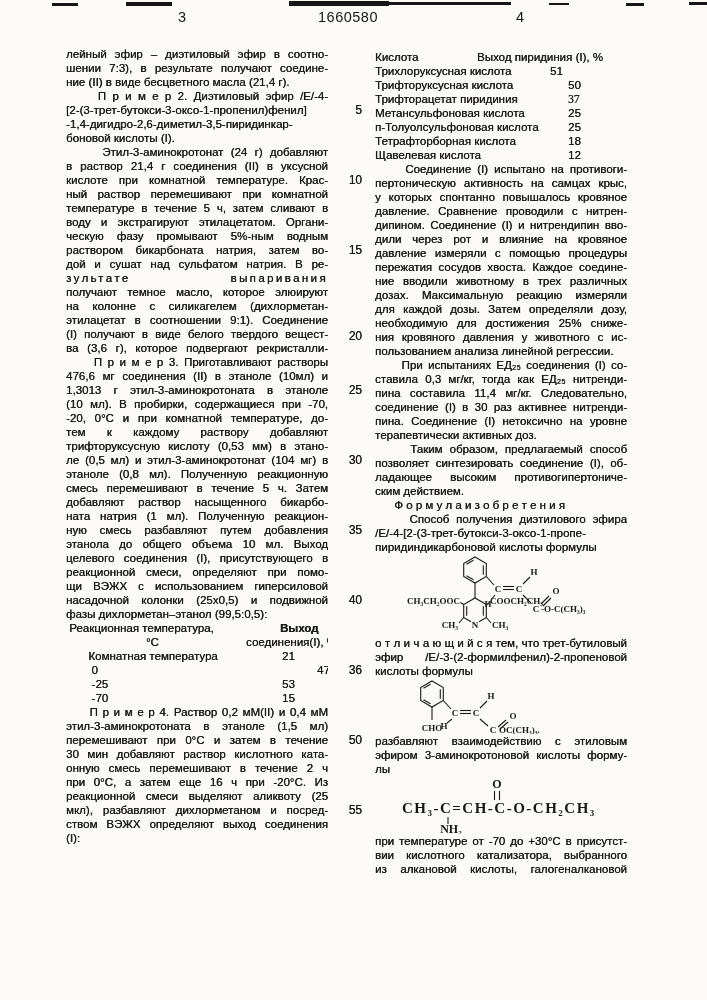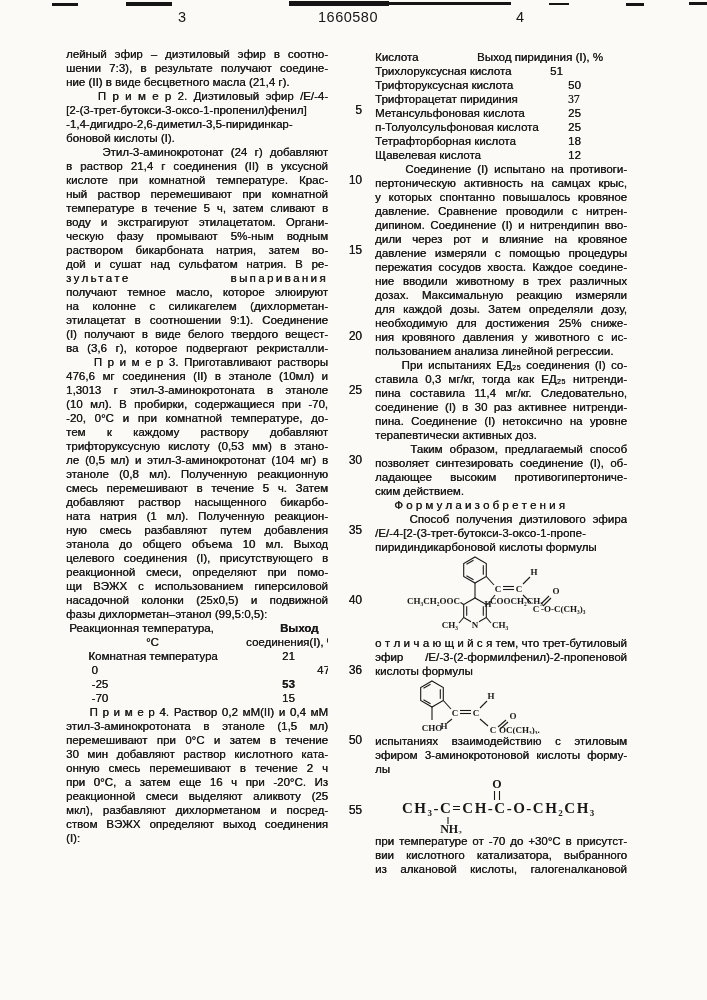--- a/index.html
+++ b/index.html
@@ -105,21 +105,21 @@
       <div class="ln">этанола до общего объема 10 мл. Выход</div>
       <div class="ln">целевого соединения (I), присутствующего в</div>
       <div class="ln">реакционной смеси, определяют при помо-</div>
       <div class="ln">щи ВЭЖХ с использованием гиперсиловой</div>
       <div class="ln">насадочной колонки (25х0,5) и подвижной</div>
       <div class="ln end">фазы дихлорметан–этанол (99,5:0,5):</div>
       <div class="ln end"><span>&nbsp;Реакционная температура,</span><span class="rt" style="left: 214px; font-weight: bold;">Выход</span></div>
       <div class="ln end"><span>&nbsp;&nbsp;&nbsp;&nbsp;&nbsp;&nbsp;&nbsp;&nbsp;&nbsp;&nbsp;&nbsp;&nbsp;&nbsp;&nbsp;&nbsp;&nbsp;&nbsp;&nbsp;&nbsp;&nbsp;&nbsp;&nbsp;&nbsp;&nbsp;&nbsp;°С</span><span class="rt" style="left: 180px;">соединения(I), %</span></div>
       <div class="ln end"><span>&nbsp;&nbsp;&nbsp;&nbsp;&nbsp;&nbsp;&nbsp;Комнатная температура</span><span class="rt" style="left: 216px; text-align: center;">21</span></div>
       <div class="ln end"><span>&nbsp;&nbsp;&nbsp;&nbsp;&nbsp;&nbsp;&nbsp;&nbsp;0</span><span class="rt" style="left: 216px; margin-left: 35px;">47</span></div>
-      <div class="ln end"><span>&nbsp;&nbsp;&nbsp;&nbsp;&nbsp;&nbsp;&nbsp;&nbsp;-25</span><span class="rt" style="left: 216px; font-weight: bold;">53</span></div>
+      <div class="ln end"><span>&nbsp;&nbsp;&nbsp;&nbsp;&nbsp;&nbsp;&nbsp;&nbsp;-25</span><span class="rt" style="left: 216px;">53</span></div>
       <div class="ln end"><span>&nbsp;&nbsp;&nbsp;&nbsp;&nbsp;&nbsp;&nbsp;&nbsp;-70</span><span class="rt" style="left: 216px;">15</span></div>
       <div class="ln">&nbsp;&nbsp;&nbsp;&nbsp;&nbsp;П р и м е р 4. Раствор 0,2 мМ(II) и 0,4 мМ</div>
       <div class="ln">этил-3-аминокротоната в этаноле (1,5 мл)</div>
       <div class="ln">перемешивают при 0°С и затем в течение</div>
       <div class="ln">30 мин добавляют раствор кислотного ката-</div>
       <div class="ln">онную смесь перемешивают в течение 2 ч</div>
       <div class="ln">при 0°С, а затем еще 16 ч при -20°С. Из</div>
       <div class="ln">реакционной смеси выделяют аликвоту (25</div>
       <div class="ln">мкл), разбавляют дихлорметаном и посред-</div>
       <div class="ln">ством ВЭЖХ определяют выход соединения</div>
@@ -225,21 +225,21 @@
       <text x="57" y="53">CHO</text>
       <line x1="105" y1="41" x2="113" y2="48"></line>
       <text x="118" y="55">C</text>
       <line x1="123" y1="49" x2="131" y2="42"></line>
         <line x1="125" y1="51" x2="133" y2="44"></line>
       <text x="138" y="41">O</text>
       <text x="124" y="55" class="st">OC(CH₃)₃.</text>
     </svg>
 
     <div>
-        <div class="ln">испытаниях взаимодействию с этиловым</div>
+        <div class="ln">разбавляют взаимодействию с этиловым</div>
         <div class="ln">эфиром 3-аминокротоновой кислоты форму-</div>
         <div class="ln end">лы</div>
       </div>
 
     <svg class="chem" width="250" height="58" viewBox="0 0 250 58">
       <text x="122" y="12" class="mid">O</text>
       <line x1="119.5" y1="15" x2="119.5" y2="24"></line>
         <line x1="124.5" y1="15" x2="124.5" y2="24"></line>
       <text x="27" y="37" class="big st">CH₃-C=CH-C-O-CH₂CH₃</text>
       <line x1="73" y1="41" x2="73" y2="48"></line>

